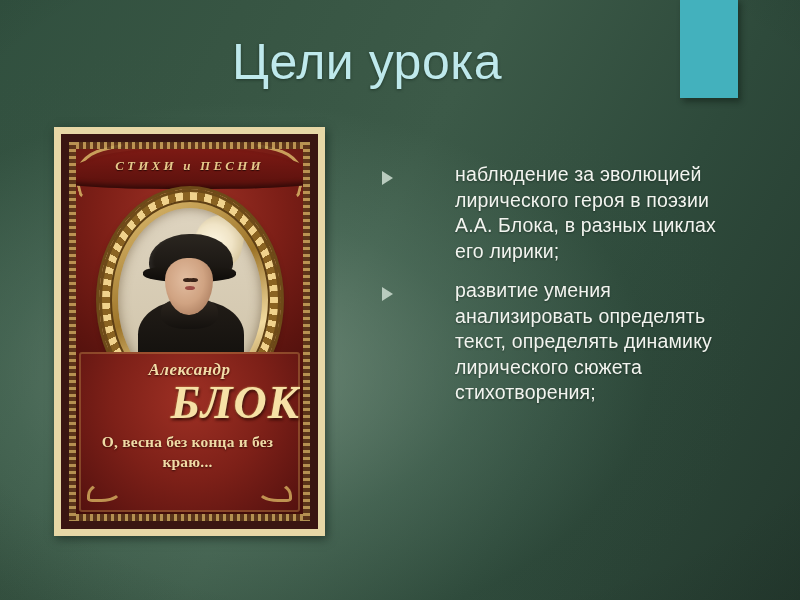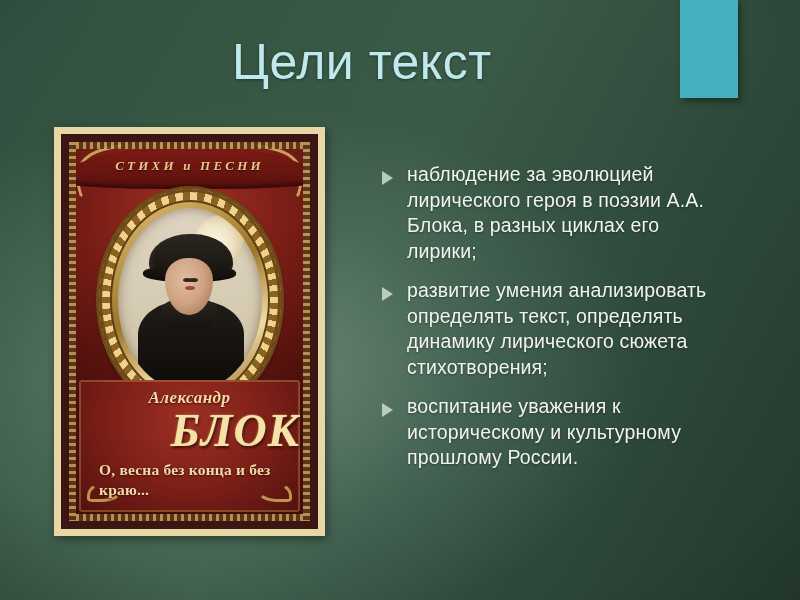--- a/index.html
+++ b/index.html
@@ -44,20 +44,21 @@
   }
 
   
   .bullets{
     position:absolute; left:382px; top:162px; width:352px;
     z-index:4;
   }
   .bullet{
     display:flex; align-items:flex-start;
     margin-bottom:14px;
+    gap:48px;
   }
   .bullet-marker{
     flex:0 0 auto;
     width:0; height:0; margin:9px 14px 0 0;
     border-top:7px solid transparent;
     border-bottom:7px solid transparent;
     border-left:11px solid #b9cbbe;
   }
   .bullet-text{
     flex:1 1 auto;
@@ -200,21 +201,21 @@
     border-radius:46% 46% 10% 10% / 36% 36% 6% 6%;
   }
   .collar{
     position:absolute; left:30%; top:49%; width:40%; height:17%;
     background:linear-gradient(#2e2720,#14110e);
     border-radius:42%;
   }
 
   
   .bottom-panel{
-    position:absolute; left:9px; right:9px; bottom:8px; height:132px;
+    position:absolute; left:9px; right:9px; bottom:8px; height:160px;
     background:
       radial-gradient(ellipse 85% 120% at 50% 30%, #9e3024 0%, #7d2018 42%, #5a1310 76%, #410c09 100%);
     border-radius:3px;
     box-shadow:inset 0 0 0 2px rgba(201,161,82,.35);
     overflow:hidden;
   }
   .author{
     position:absolute; left:0; right:0; top:8px;
     text-align:center;
     color:#f3dca7;
@@ -226,21 +227,22 @@
   .surname{
     position:absolute; left:0; right:0; top:26px;
     text-align:right;
     color:#f6e1a6;
     font-family:"Liberation Serif", serif;
     font-size:46px; font-weight:700; font-style:italic;
     letter-spacing:1px; line-height:50px;
     text-shadow:1px 2px 3px #350906, 0 0 2px #d9b261;
   }
   .subtitle{
-    position:absolute; left:20px; right:8px; top:80px;
+    position:absolute; left:4px; right:8px; top:80px;
+    text-align:center;
     color:#f0dba6;
     font-family:"Liberation Serif", serif;
     font-size:15.5px; font-weight:700;
     line-height:20px; letter-spacing:.2px;
     text-shadow:0 1px 2px #3a0d09;
   }
   .corner-scroll{
     position:absolute; bottom:10px; width:36px; height:22px;
     border:3px solid #d0a85c; border-radius:70% 15% 60% 15%;
     border-right-color:transparent; border-top-color:transparent;
@@ -249,21 +251,21 @@
   .corner-scroll.l{ left:8px; }
   .corner-scroll.r{ right:8px; transform:scaleX(-1); }
 </style>
 </head>
 <body>
 
 <div class="slide">
 
   <div class="accent-rect"></div>
 
-  <div class="title">Цели текст</div>
+  <div class="title">Цели урока</div>
 
   <div class="book">
     <div class="book-inner">
       <div class="braid"></div>
 
       <div class="field">
 
         <div class="flourish left"></div>
         <div class="flourish right"></div>
         <div class="flourish2 left"></div>
@@ -304,19 +306,15 @@
 
   <div class="bullets">
     <div class="bullet">
       <span class="bullet-marker"></span>
       <span class="bullet-text">наблюдение за эволюцией лирического героя в поэзии А.А. Блока, в разных циклах его лирики;</span>
     </div>
     <div class="bullet">
       <span class="bullet-marker"></span>
       <span class="bullet-text">развитие умения анализировать определять текст, определять динамику лирического сюжета стихотворения;</span>
     </div>
-    <div class="bullet">
-      <span class="bullet-marker"></span>
-      <span class="bullet-text">воспитание  уважения к историческому  и культурному прошлому России.</span>
-    </div>
   </div>
 
 </div>
 
 </body></html>

